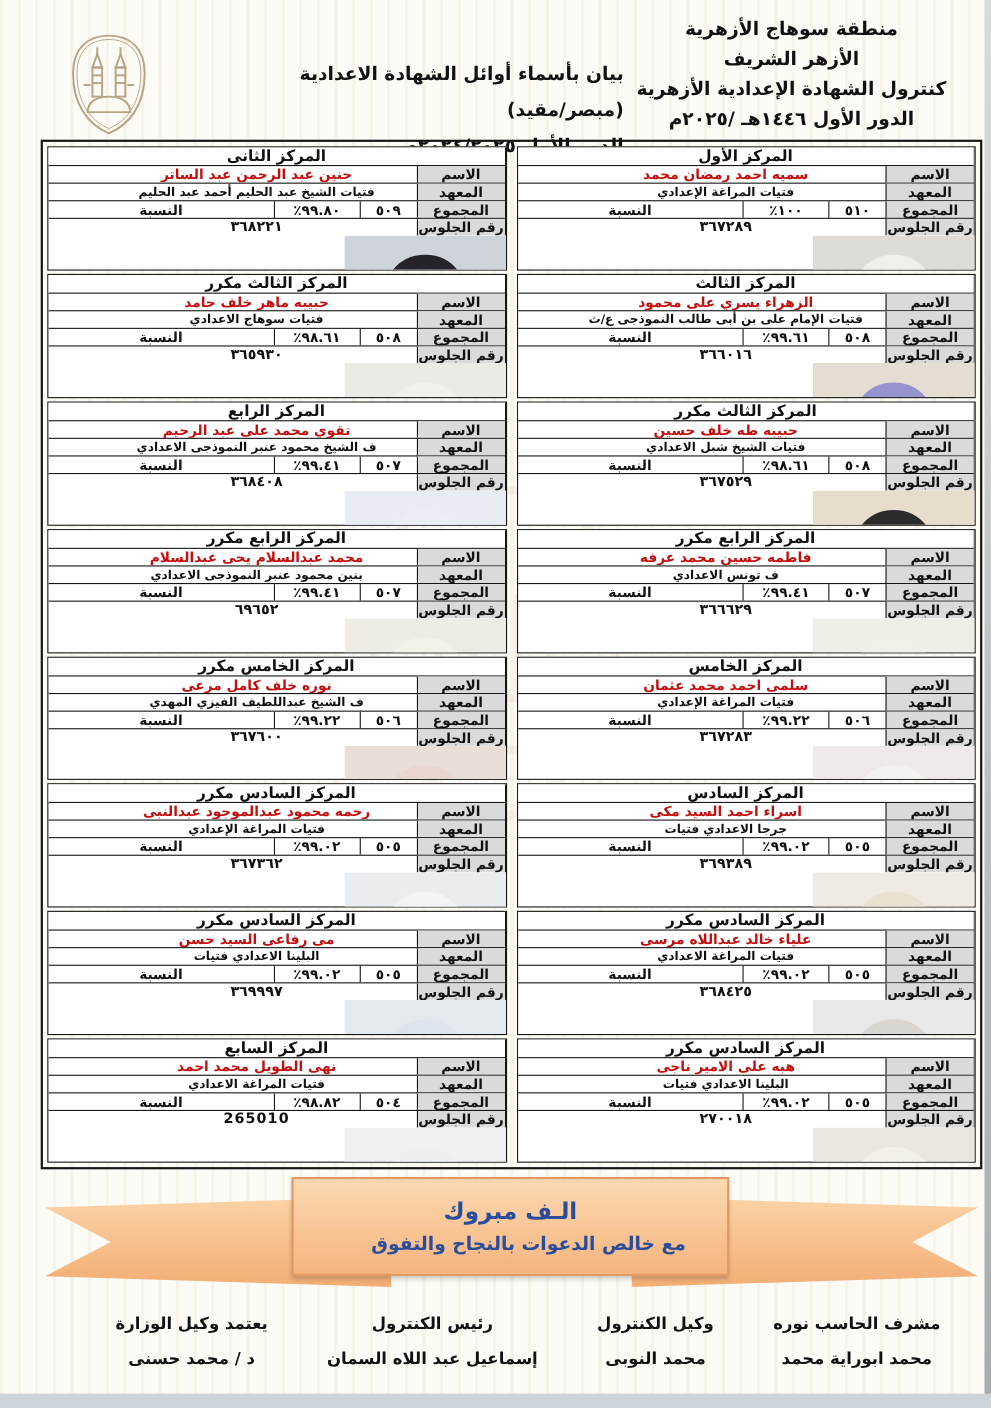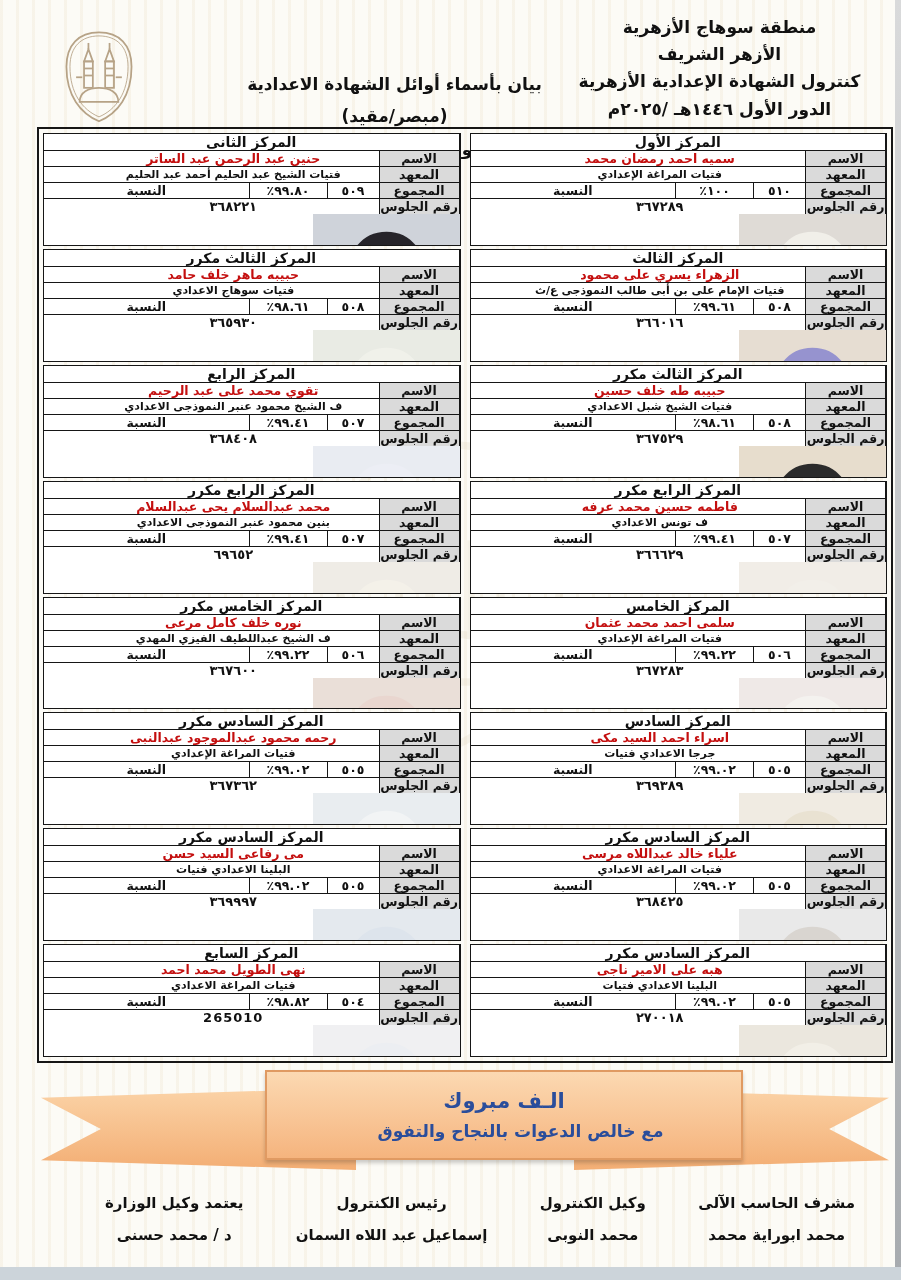--- a/index.html
+++ b/index.html
@@ -15,21 +15,21 @@
       #fcfbf6;
     color:#111;
   }
   .edge-right{position:absolute;right:0;top:0;width:6px;height:100%;
     background:linear-gradient(180deg,#d9dadb,#a7abaf);z-index:9;}
   .bottom-strip{position:absolute;left:0;bottom:0;width:100%;height:13px;background:#ccd4da;z-index:9;}
 
   
   .hdr-org{position:absolute;top:14px;right:14px;width:335px;text-align:center;
     font-size:17px;line-height:1.6;}
-  .hdr-title{position:absolute;top:68px;left:222px;width:345px;text-align:center;
+  .hdr-title{position:absolute;top:52px;left:222px;width:345px;
     font-size:17px;line-height:1.9;}
   .logo{position:absolute;top:28px;left:55px;width:88px;height:92px;opacity:.85;}
 
   
   .frame{position:absolute;left:37px;top:127px;width:856px;height:936px;
     border:2.5px solid var(--line);padding:4px;background:transparent;z-index:2;}
   .watermark{position:absolute;left:300px;top:430px;width:300px;height:330px;opacity:.14;z-index:1;}
   .grid{display:grid;grid-template-columns:1fr 1fr;grid-template-rows:repeat(8,1fr);
     gap:3px 9px;width:100%;height:100%;direction:rtl;}
   .card{display:flex;flex-direction:column;border:1.8px solid var(--line);background:#fff;overflow:hidden;}
@@ -53,21 +53,21 @@
   .val.seat{direction:ltr;font-size:13px;letter-spacing:1px;}
   .stamp{position:absolute;inset:0;pointer-events:none;}
 
   
   .banner{position:absolute;left:37px;top:1070px;width:856px;height:108px;z-index:3;}
   .tail{position:absolute;top:18px;width:315px;height:82px;
     background:linear-gradient(180deg,#fbd3a7,#f3ae74);
     filter:drop-shadow(0 2px 2px rgba(0,0,0,.18));}
   .tail.left{left:4px;clip-path:polygon(100% 0,0 12%,19% 50%,0 88%,100% 100%);}
   .tail.right{right:4px;clip-path:polygon(0 0,100% 12%,81% 50%,100% 88%,0 100%);}
-  .banner-center{position:absolute;left:228px;top:0;width:478px;height:90px;
+  .banner-center{position:absolute;left:228px;top:0;width:398px;height:90px;
     background:linear-gradient(180deg,#fcd9b2,#f5b47e);
     border:2px solid #e09a62;box-shadow:0 3px 4px rgba(0,0,0,.2);
     display:flex;flex-direction:column;align-items:center;justify-content:center;gap:8px;}
   .banner-line1{font-size:21px;color:#2a4d9b;}
   .banner-line2{font-size:17px;color:#2a4d9b;margin-left:33px;}
 
   
   .sigs{position:absolute;left:37px;top:1188px;width:856px;display:flex;direction:rtl;
     justify-content:space-between;padding:0 38px 0 46px;z-index:3;}
   .sig{text-align:center;font-size:15px;line-height:2.1;margin-left:22px;}
@@ -716,21 +716,21 @@
   <div class="tail left"></div>
   <div class="tail right"></div>
   <div class="banner-center">
     <div class="banner-line1">الـف مبروك</div>
     <div class="banner-line2">مع خالص الدعوات بالنجاح والتفوق</div>
   </div>
 </div>
 
 <div class="sigs">
   <div class="sig">
-    <div>مشرف الحاسب الآلى</div>
+    <div>مشرف الحاسب نوره</div>
     <div>محمد ابوراية محمد</div>
   </div>
   <div class="sig">
     <div>وكيل الكنترول</div>
     <div>محمد النوبى</div>
   </div>
   <div class="sig">
     <div>رئيس الكنترول</div>
     <div>إسماعيل عبد اللاه السمان</div>
   </div>

